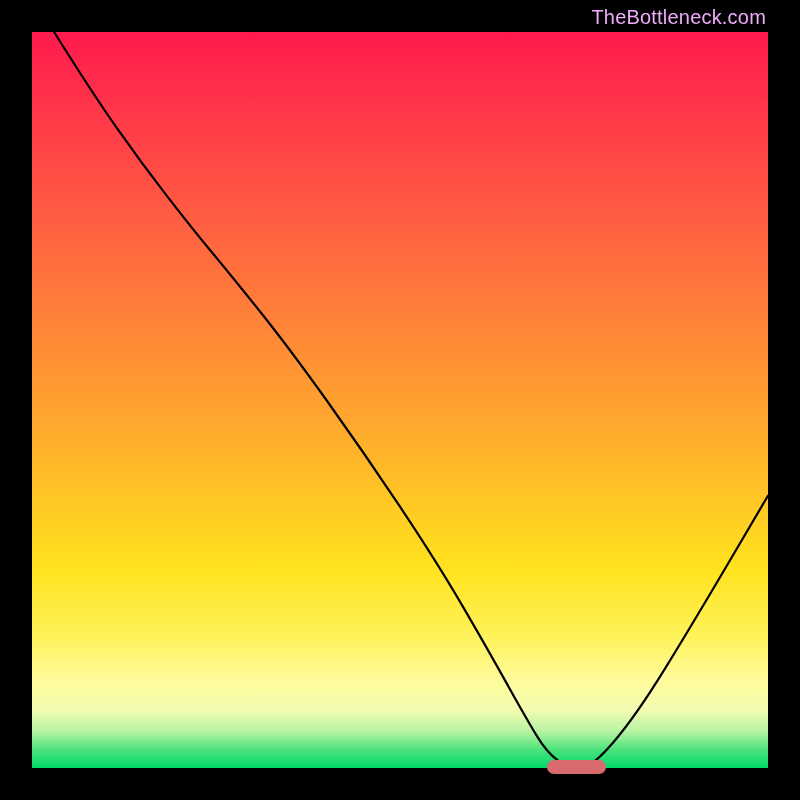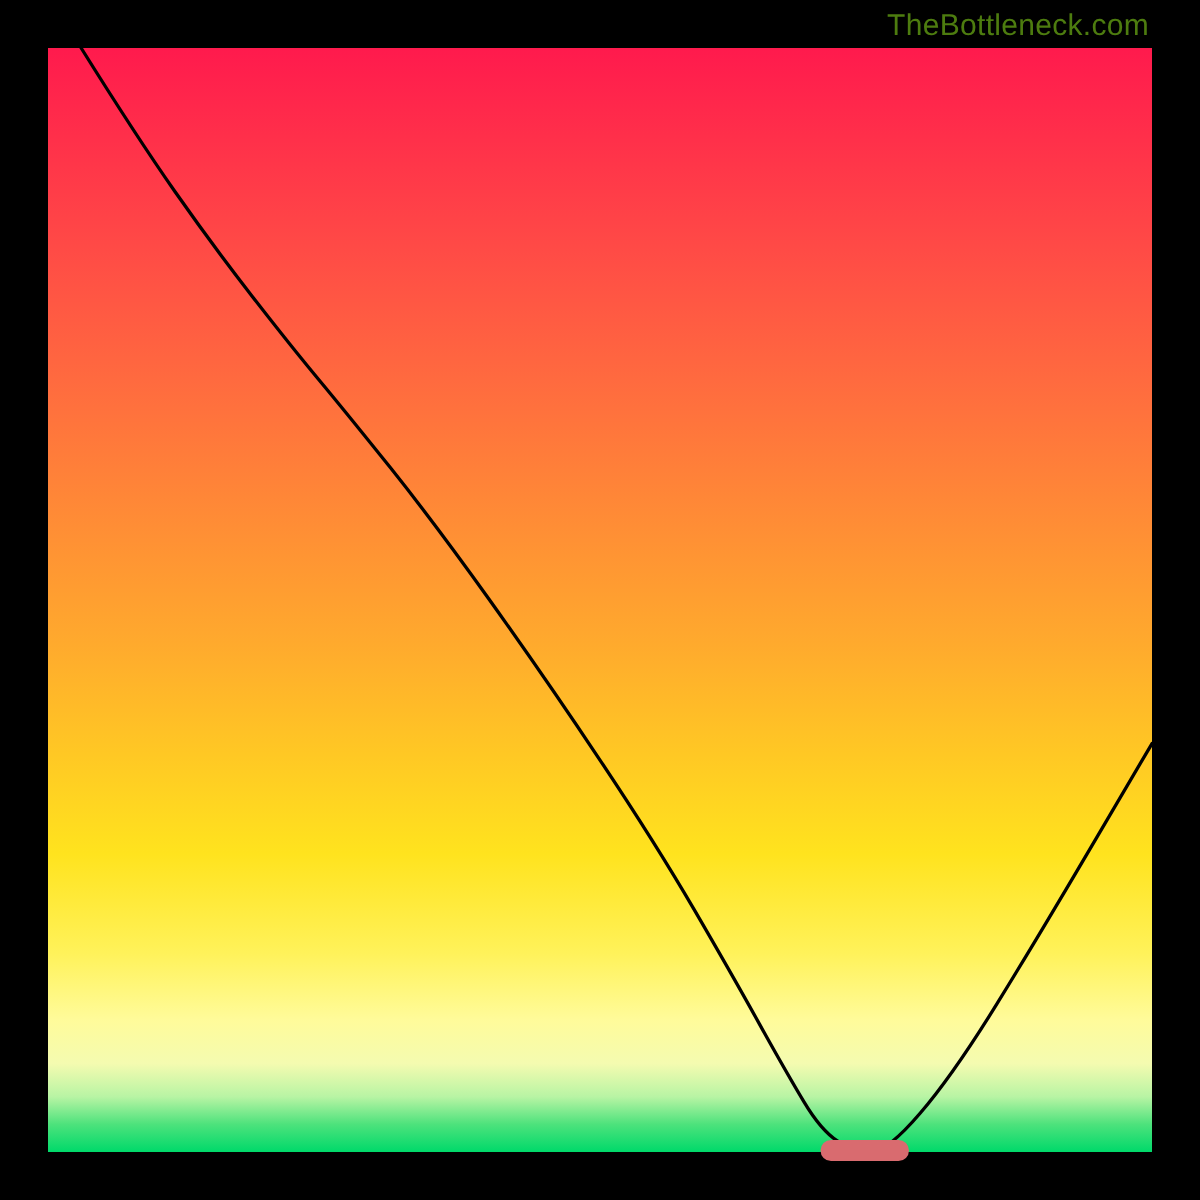--- a/index.html
+++ b/index.html
@@ -41,21 +41,21 @@
       #f4fbb0 92%,
       #b8f4a4 95%,
       #4de27c 97.5%,
       #00d96a 100%
     );
   }
   .watermark {
     position: absolute;
     top: 6px;
     right: 34px;
-    color: #4d7c0f;
+    color: #f0abfc;
     font-size: 20px;
     font-weight: 500;
     letter-spacing: 0.2px;
     user-select: none;
   }
   svg.curve {
     position: absolute;
     top: 0;
     left: 0;
     width: 736px;

